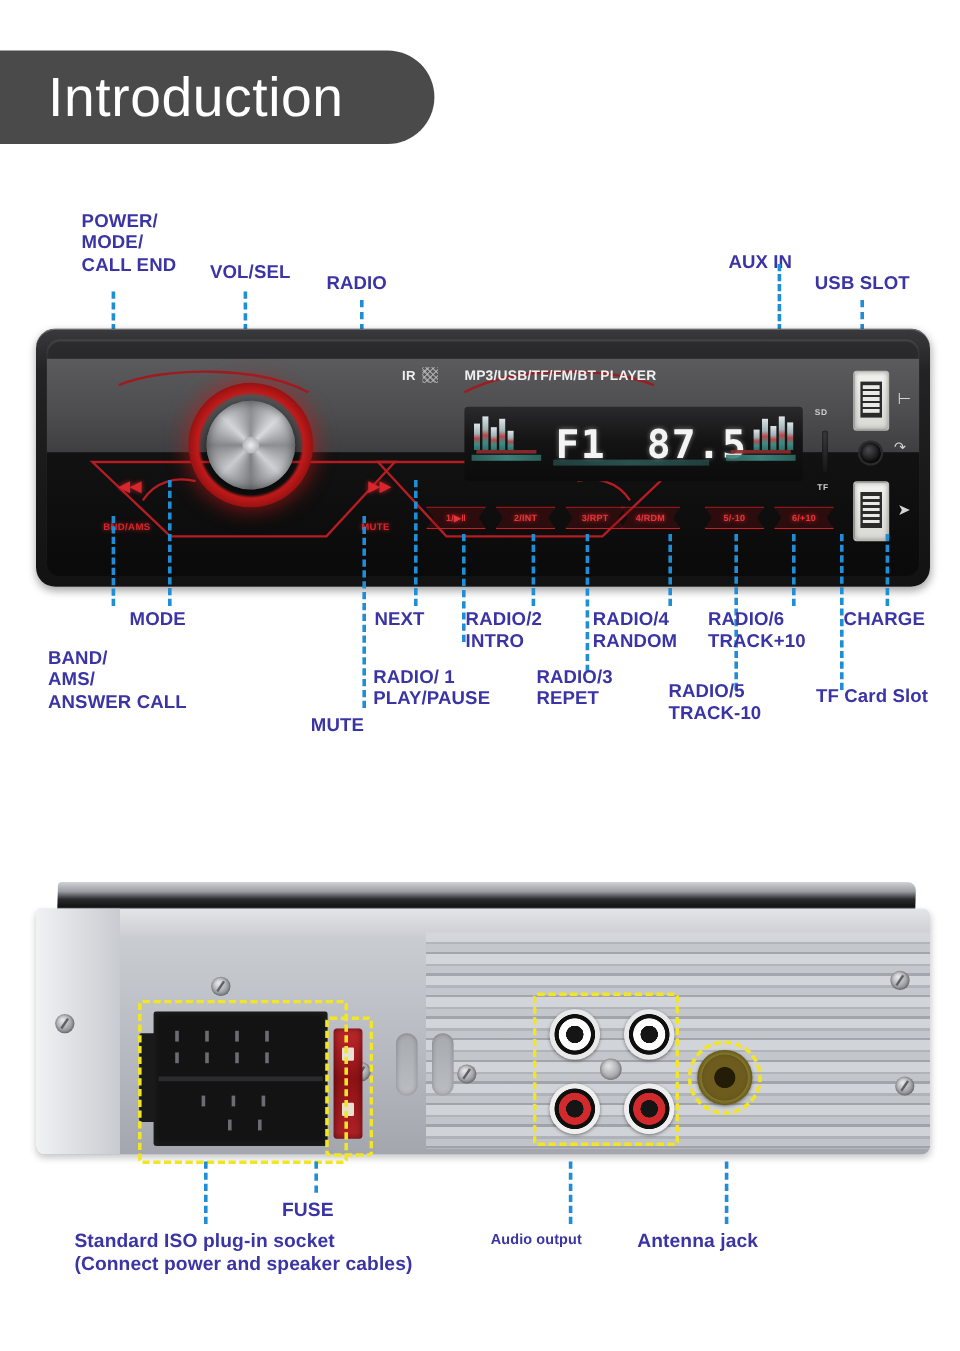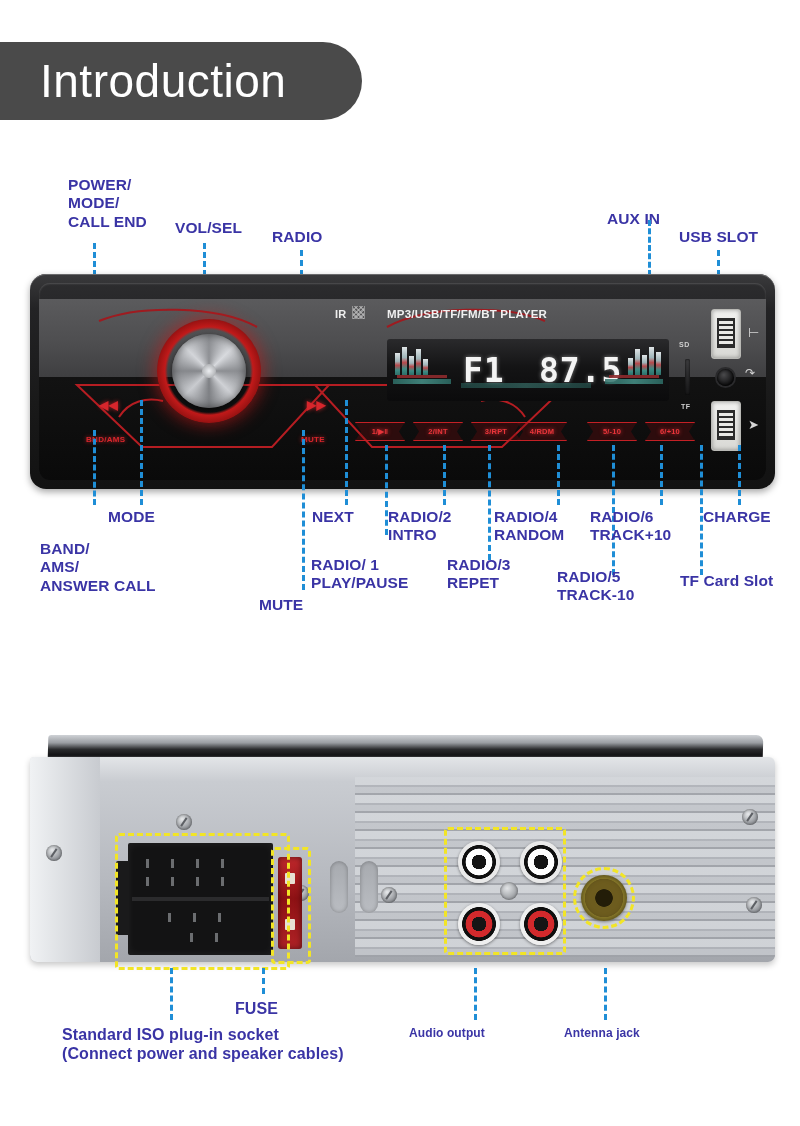--- a/index.html
+++ b/index.html
@@ -571,13 +571,13 @@
 
 <div class="leader" style="left:170px; top:968px; height:52px;"></div>
 <div class="leader" style="left:262px; top:968px; height:26px;"></div>
 <div class="leader" style="left:474px; top:968px; height:52px;"></div>
 <div class="leader" style="left:604px; top:968px; height:52px;"></div>
 
 <div class="lbl" style="left:235px; top:1000px; font-size:16px;text-align:center;">FUSE</div>
 <div class="lbl" style="left:62px;  top:1026px; font-size:16px;">Standard ISO plug-in socket
 (Connect power and speaker cables)</div>
 <div class="lbl" style="left:409px; top:1026px; font-size:12px;">Audio output</div>
-<div class="lbl" style="left:564px; top:1026px; font-size:12px;">Antenna jack</div>
+<div class="lbl" style="left:531px; top:1026px; font-size:16px;">Antenna jack</div>
 
 </body></html>

